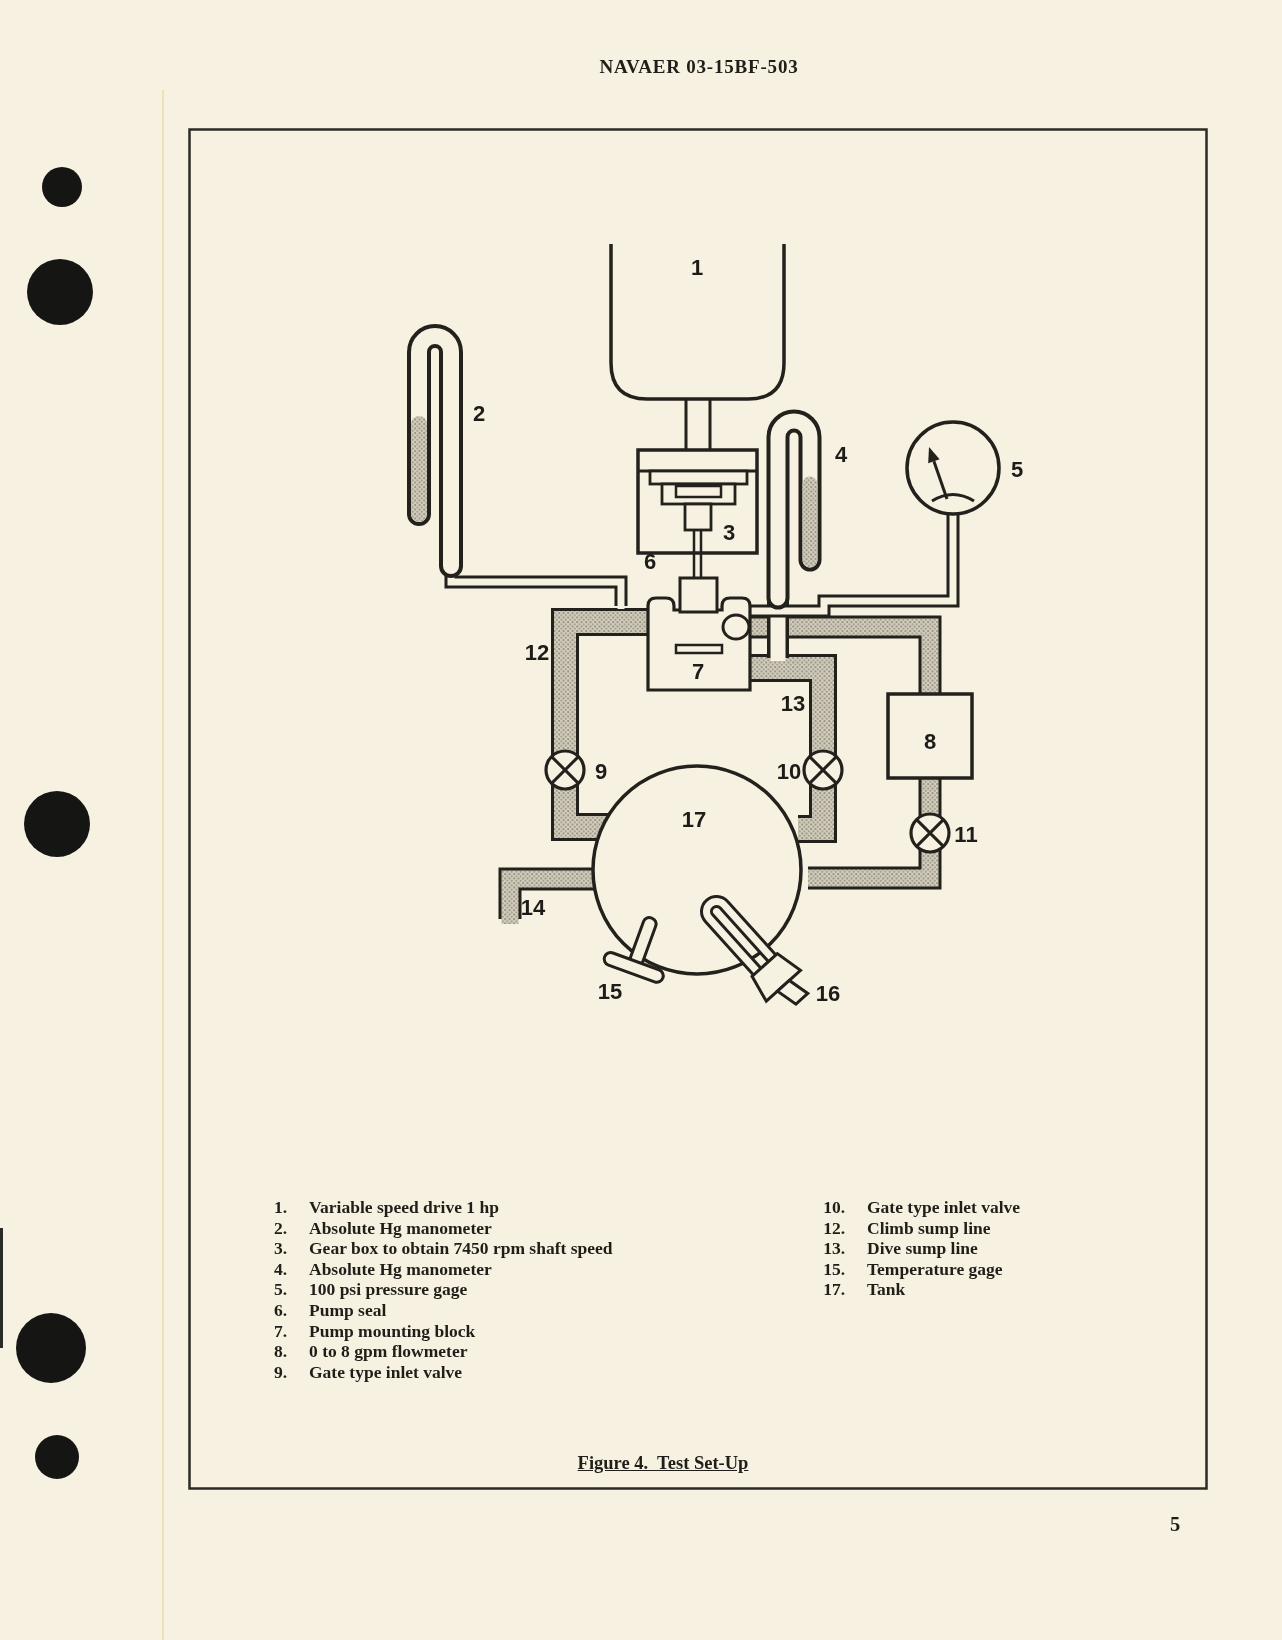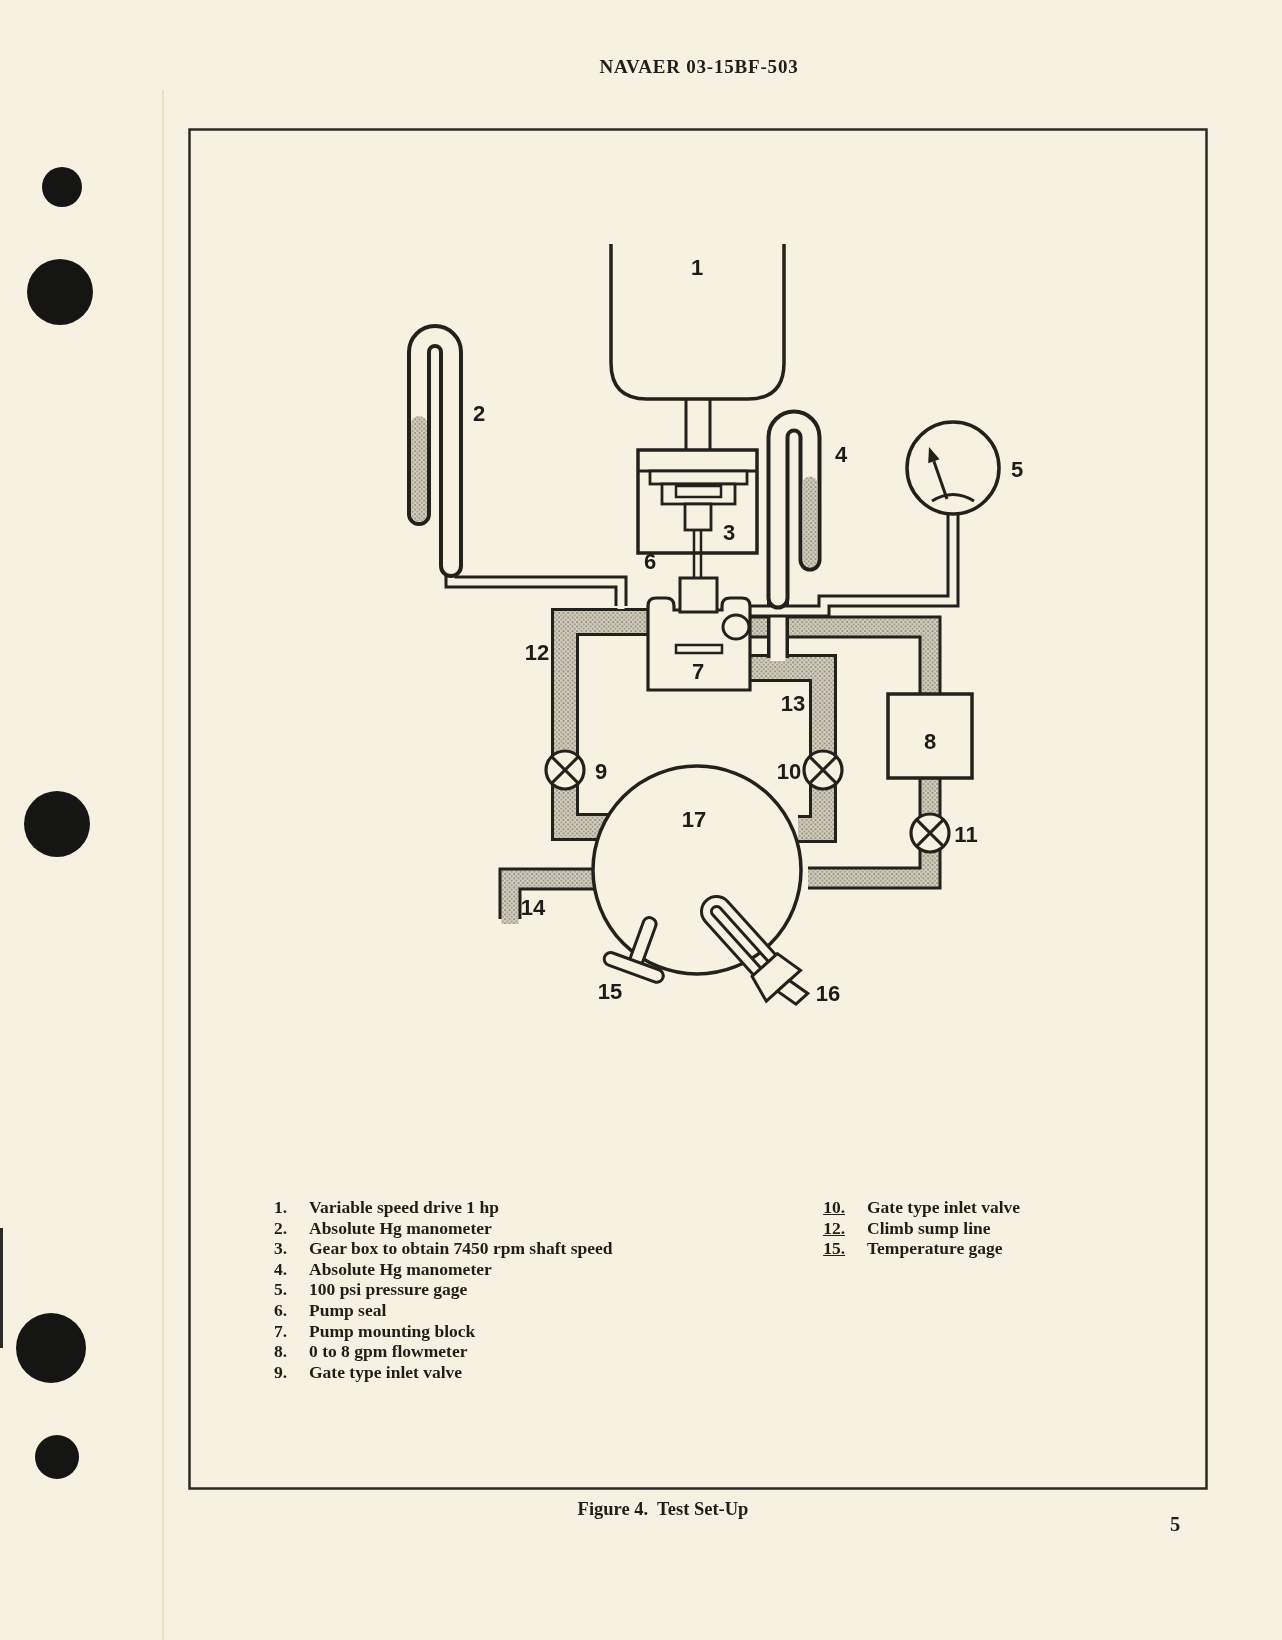--- a/index.html
+++ b/index.html
@@ -4,30 +4,30 @@
 <style>
   html,body{margin:0;padding:0;}
   body{width:1282px;height:1640px;position:relative;background:#f6f1e1;overflow:hidden;
        font-family:"Liberation Serif",serif;color:#201e18;}
   .fold-line{position:absolute;left:162px;top:90px;width:2px;height:1550px;
              background:rgba(210,190,95,.30);}
   .edge-strip{position:absolute;left:0;top:1228px;width:3px;height:120px;background:#2a2a27;}
   .dot{position:absolute;background:#151513;border-radius:50%;}
   .hdr{position:absolute;left:699px;top:56px;transform:translateX(-50%);
        font-size:19px;font-weight:bold;letter-spacing:.8px;white-space:pre;}
-  .caption{position:absolute;left:663px;top:1499px;transform:translateX(-50%);
-       font-size:18.5px;font-weight:bold;white-space:pre;}
+  .caption{position:absolute;left:663px;top:1453px;transform:translateX(-50%);
+       font-size:18.5px;font-weight:bold;white-space:pre;text-decoration:underline;}
   .pgnum{position:absolute;left:1170px;top:1513px;font-size:20.5px;font-weight:bold;}
   .legend{position:absolute;top:1197px;font-size:17.5px;font-weight:bold;line-height:20.6px;}
   .legend.lcol{left:253px;width:470px;}
   .legend.rcol{left:800px;width:420px;}
   .lrow{display:flex;}
   .lnum{display:inline-block;text-align:right;flex:0 0 auto;}
   .lcol .lnum{width:34px;}
-  .rcol .lnum{width:45px;text-decoration:underline;}
+  .rcol .lnum{width:45px;}
   .ltxt{margin-left:22px;white-space:pre;}
   svg{position:absolute;left:188px;top:128px;}
   .pO{stroke:#22211c;fill:none;}
   .pI{stroke:url(#stip);fill:none;}
   .tO{stroke:#22211c;fill:none;}
   .tW{stroke:#f6f1e1;fill:none;}
   .merc{stroke:url(#stip);fill:none;}
   .ln{stroke:#22211c;fill:none;}
   .fp{fill:#f6f1e1;stroke:#22211c;}
   .dl{font-family:"Liberation Sans",sans-serif;font-weight:700;font-size:22px;fill:#1d1c18;
@@ -226,19 +226,27 @@
 <div class="legend rcol">
   <div class="lrow">
       <span class="lnum">10.</span>
       <span class="ltxt">Gate type inlet valve</span>
     </div>
   <div class="lrow">
       <span class="lnum">12.</span>
       <span class="ltxt">Climb sump line</span>
     </div>
   <div class="lrow">
+      <span class="lnum">13.</span>
+      <span class="ltxt">Dive sump line</span>
+    </div>
+  <div class="lrow">
       <span class="lnum">15.</span>
       <span class="ltxt">Temperature gage</span>
     </div>
+  <div class="lrow">
+      <span class="lnum">17.</span>
+      <span class="ltxt">Tank</span>
+    </div>
 </div>
 
 <div class="caption">Figure 4.  Test Set-Up</div>
 <div class="pgnum">5</div>
 
 </body></html>

